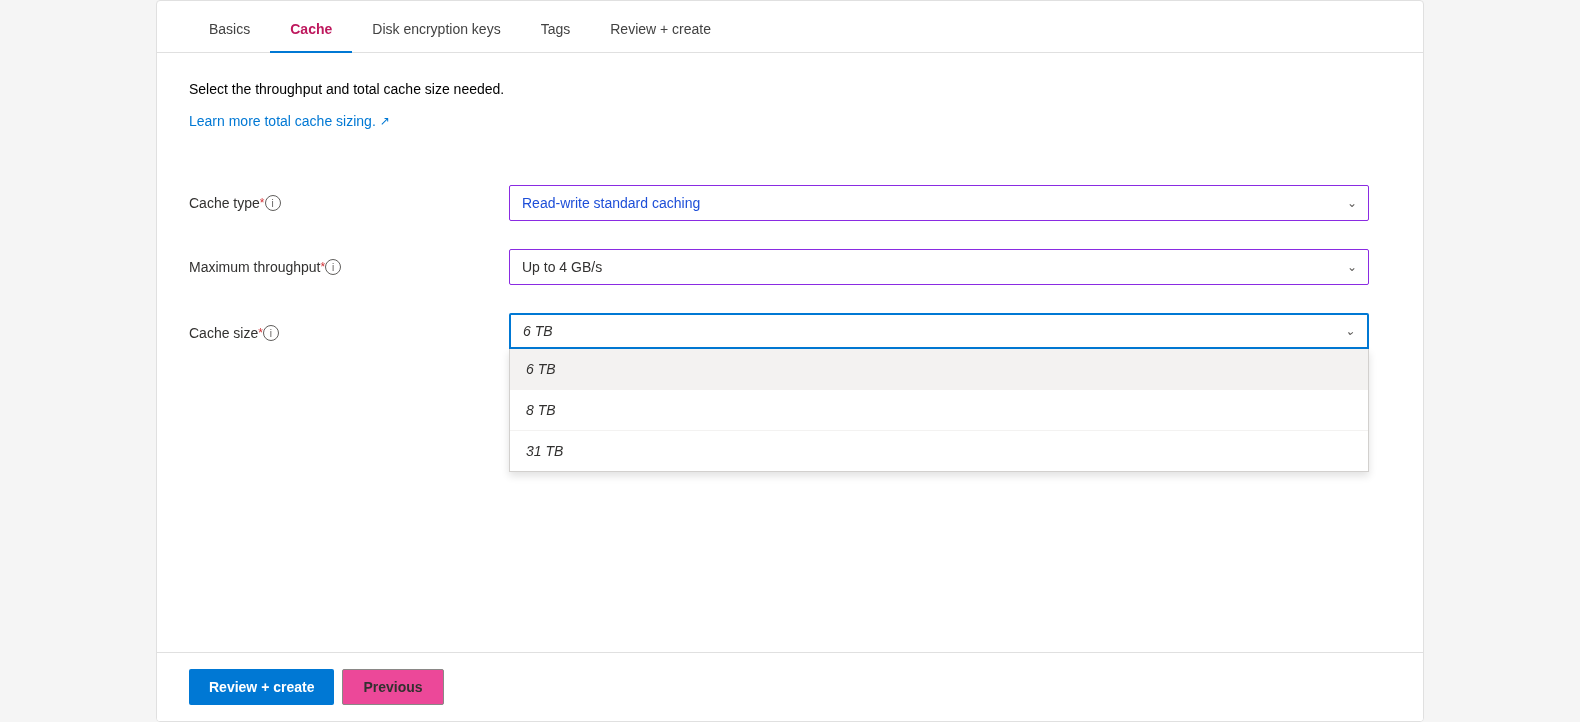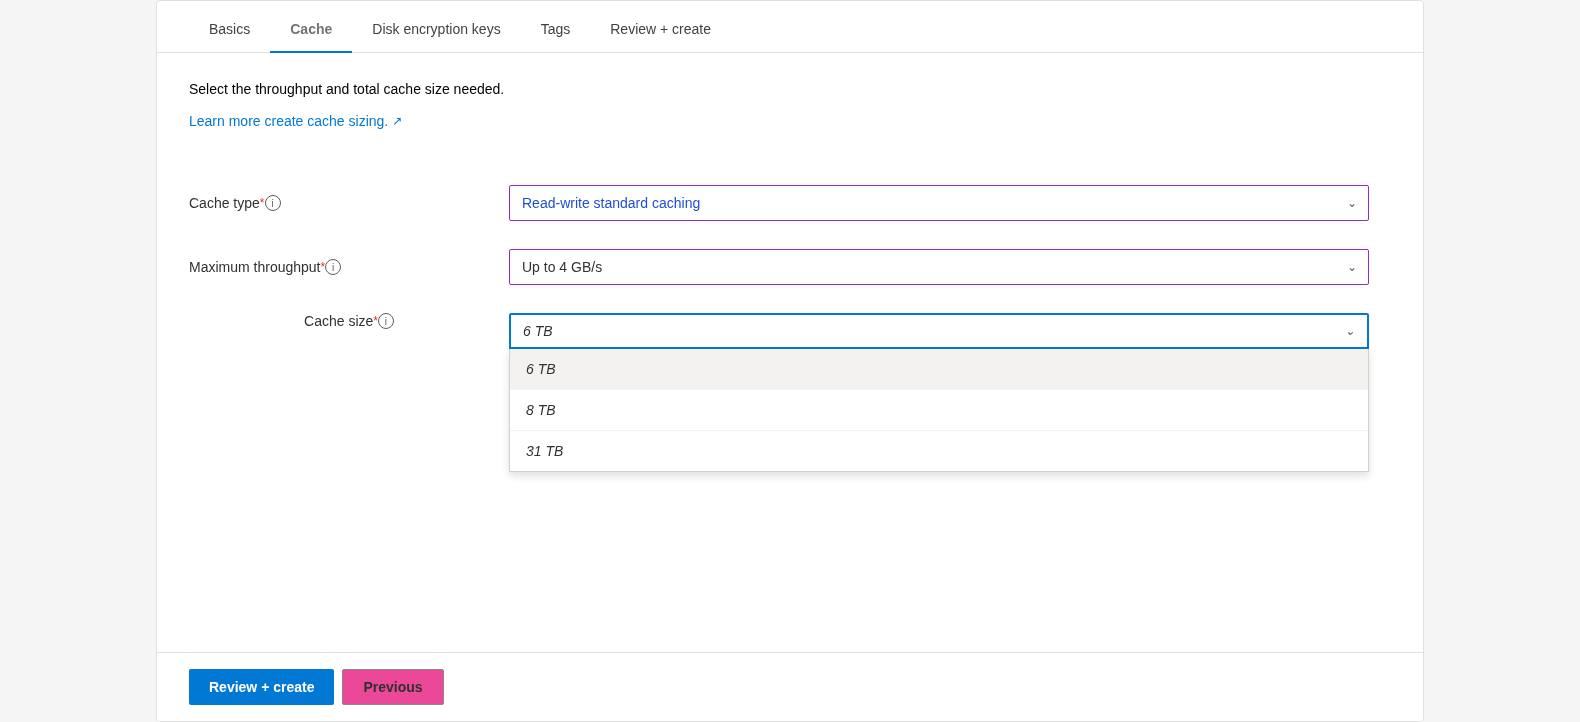--- a/index.html
+++ b/index.html
@@ -46,21 +46,21 @@
       color: #424242;
       font-size: 14px;
       white-space: nowrap;
       position: relative;
       border-bottom: 2px solid transparent;
       margin-bottom: -1px;
     }
 
     .tab-item.active {
       font-weight: 600;
-      color: #737373;
+      color: #be185d;
       border-bottom: 2px solid #0078d4;
     }
 
     
     .main-content {
       flex: 1;
       padding: 28px 32px;
       position: relative;
     }
 
@@ -228,21 +228,21 @@
     <div class="tab-item">Disk encryption keys</div>
     <div class="tab-item">Tags</div>
     <div class="tab-item">Review + create</div>
   </nav>
 
   <div class="main-content">
 
     <p class="description-text">Select the throughput and total cache size needed.</p>
 
     <a class="learn-more-link" href="#">
-      <span>Learn more create cache sizing.</span>
+      <span>Learn more total cache sizing.</span>
       <span class="external-icon">↗</span>
     </a>
 
     <div class="form-fields">
 
       <div class="form-row">
         <div class="form-label">
           <span>Cache type</span>
           <span class="required-star">*</span>
           <span class="info-icon">i</span>
@@ -263,21 +263,21 @@
         </div>
         <div class="form-control-wrapper" style="position:relative;">
           <div class="select-dropdown" style="display:flex;align-items:center;padding:8px 40px 8px 12px;border:1px solid #8a2be2;border-radius:2px;background:#fff;font-size:14px;color:#323130;cursor:pointer;height:36px;">
             <span>Up to 4 GB/s</span>
           </div>
           <span class="dropdown-arrow">⌄</span>
         </div>
       </div>
 
       <div class="form-row" style="position:relative;align-items:flex-start;">
-        <div class="form-label" style="margin-top:0;justify-content:center;">
+        <div class="form-label" style="margin-top:12px;">
           <span>Cache size</span>
           <span class="required-star">*</span>
           <span class="info-icon">i</span>
         </div>
         <div class="form-control-wrapper" style="position:relative;font-style:italic;">
 
           <div style="display:flex;align-items:center;padding:8px 40px 8px 12px;border:2px solid #0078d4;border-radius:2px 2px 0 0;background:#fff;font-size:14px;color:#323130;cursor:pointer;height:36px;position:relative;">
             <span>6 TB</span>
             <span style="position:absolute;right:12px;top:50%;transform:translateY(-50%);color:#605e5c;font-size:12px;">⌄</span>
           </div>

